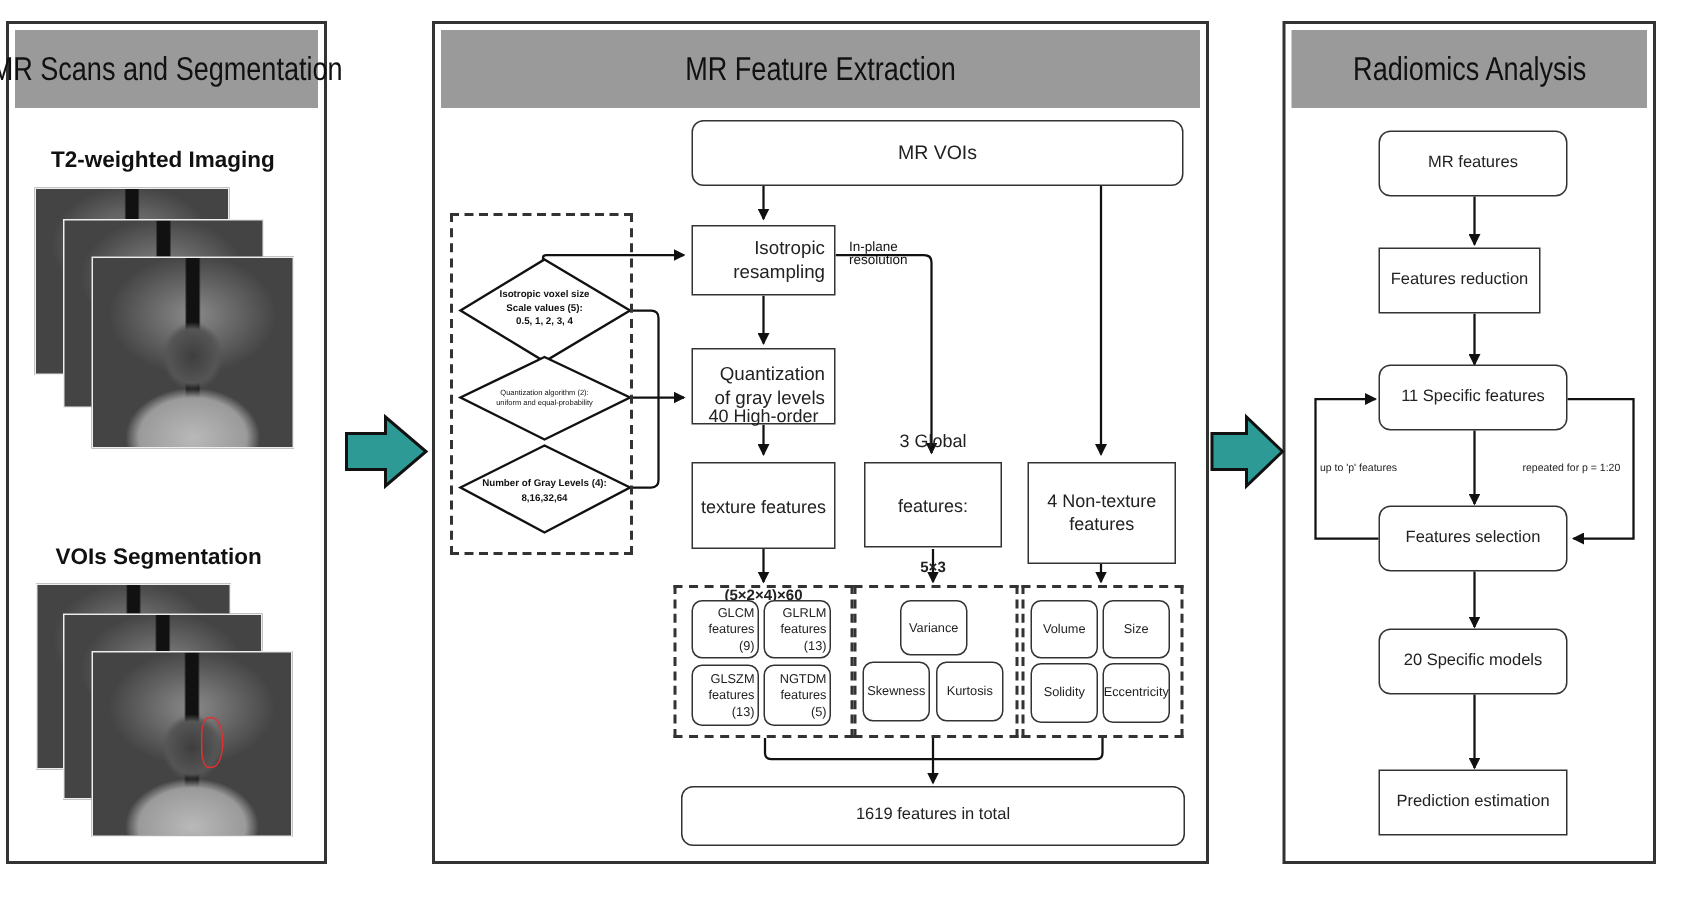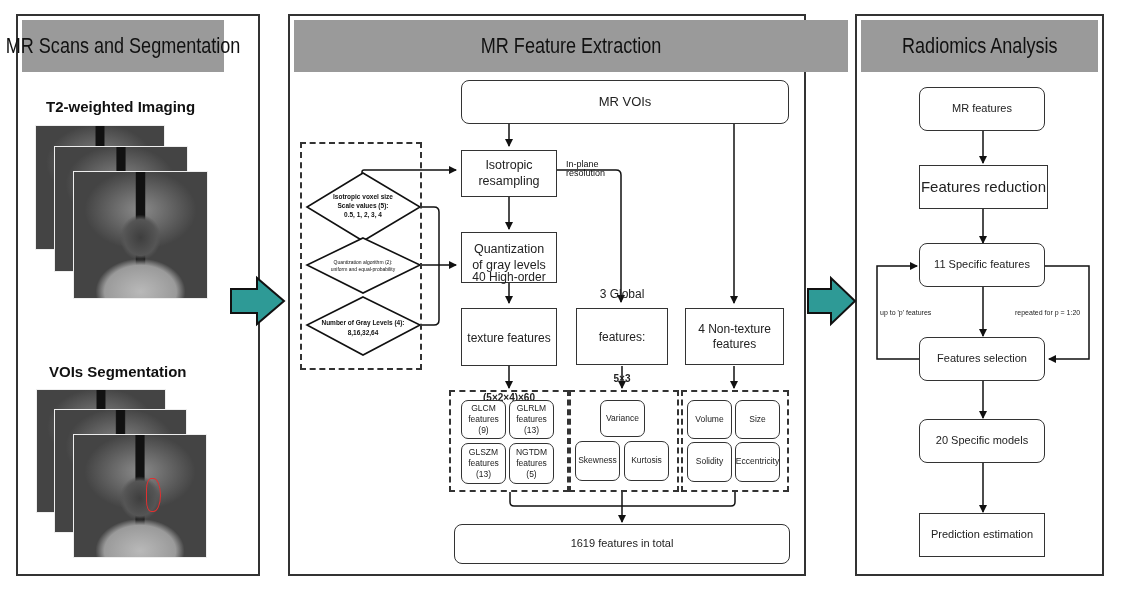--- a/index.html
+++ b/index.html
@@ -4,57 +4,57 @@
 <style>
   html, body { margin:0; padding:0; background:#ffffff; }
   body { width:1128px; height:604px; position:relative; overflow:hidden;
          font-family:"Liberation Sans", sans-serif; color:#111; }
   .panel { position:absolute; border:2px solid #333; background:#fff; box-sizing:border-box; }
   .panel-header { position:absolute; background:#9a9a9a; display:flex; align-items:center; justify-content:center;
                   font-size:22px; color:#111; transform-origin:center; }
   .panel-header span { display:inline-block; transform:scaleX(0.82); white-space:nowrap; }
   .label { position:absolute; font-weight:bold; font-size:15px; }
   .box { position:absolute; border:1.6px solid #333; background:#fff; box-sizing:border-box;
-         display:flex; align-items:center; justify-content:center; text-align:center;
+         display:flex; align-items:center; justify-content:center; text-align:right;
          font-size:12px; line-height:1.25; color:#222; }
   .rounded { border-radius:8px; }
   .small { font-size:8.5px; border-radius:7px; line-height:1.3; }
   .dash { position:absolute; border:2px dashed #333; box-sizing:border-box; }
   .scan { position:absolute; border:1.5px solid #eee; box-sizing:border-box;
           background:
             radial-gradient(ellipse 22% 26% at 50% 52%, #3e3e3e 0%, #555 55%, transparent 70%),
             radial-gradient(ellipse 45% 35% at 50% 95%, #b9b9b9 0%, #9a9a9a 60%, transparent 75%),
             linear-gradient(90deg, transparent 46%, #111 47%, #111 53%, transparent 54%),
             radial-gradient(ellipse 60% 45% at 50% 30%, #8a8a8a 0%, #444 70%),
             #333; }
   .seg { position:absolute; border:1.5px solid #e03030; border-radius:40% 60% 60% 40%; }
   svg.overlay { position:absolute; left:0; top:0; }
 </style>
 </head>
 <body>
 
-<div class="panel" style="left:16px;top:14px;width:244px;height:562px;">
+<div class="panel" style="left:4px;top:14px;width:214px;height:562px;">
   <div class="panel-header" style="left:4px;top:4px;width:202px;height:52px;">
     <span>MR Scans and Segmentation</span>
   </div>
   <div class="label" style="left:28px;top:82px;">T2-weighted Imaging</div>
   <div class="scan" style="left:17px;top:109px;width:130px;height:125px;"></div>
   <div class="scan" style="left:36px;top:130px;width:134px;height:126px;"></div>
   <div class="scan" style="left:55px;top:155px;width:135px;height:128px;"></div>
 
   <div class="label" style="left:31px;top:347px;">VOIs Segmentation</div>
   <div class="scan" style="left:18px;top:373px;width:130px;height:124px;"></div>
   <div class="scan" style="left:36px;top:393px;width:133px;height:124px;"></div>
   <div class="scan" style="left:55px;top:418px;width:134px;height:124px;">
     <div class="seg" style="left:72px;top:43px;width:13px;height:32px;"></div>
   </div>
 </div>
 
 <div class="panel" style="left:288px;top:14px;width:518px;height:562px;">
-  <div class="panel-header" style="left:4px;top:4px;width:554px;height:52px;">
+  <div class="panel-header" style="left:4px;top:4px;width:506px;height:52px;">
     <span>MR Feature Extraction</span>
   </div>
 </div>
 
 <div class="panel" style="left:855px;top:14px;width:249px;height:562px;">
   <div class="panel-header" style="left:4px;top:4px;width:237px;height:52px;">
     <span>Radiomics Analysis</span>
   </div>
 </div>
 
@@ -138,21 +138,21 @@
 <div class="box" style="left:461px;top:308px;width:96px;height:58px;flex-direction:column;font-size:12px;gap:46px;">
   <span>40 High-order</span>
   <span>texture features</span>
   <b style="font-size:10px;">(5×2×4)×60</b>
 </div>
 <div class="box" style="left:576px;top:308px;width:92px;height:57px;flex-direction:column;font-size:12px;gap:28px;">
   <span>3 Global</span>
   <span>features:</span>
   <b style="font-size:10px;">5×3</b>
 </div>
-<div class="box" style="left:685px;top:308px;width:99px;height:57px;flex-direction:column;font-size:12px;">
+<div class="box" style="left:685px;top:308px;width:99px;height:68px;flex-direction:column;font-size:12px;">
   <span>4 Non-texture</span>
   <span>features</span>
 </div>
 
 <div class="dash" style="left:449px;top:390px;width:120px;height:102px;"></div>
 <div class="dash" style="left:569px;top:390px;width:110px;height:102px;"></div>
 <div class="dash" style="left:681px;top:390px;width:108px;height:102px;"></div>
 
 <div class="box small" style="left:461px;top:400px;width:45px;height:39px;padding:0 2px;">
     <span>GLCM features (9)</span>
@@ -190,21 +190,21 @@
     <span>Eccentricity</span>
   </div>
 
 <div class="box rounded" style="left:454px;top:524px;width:336px;height:40px;font-size:11px;">
   <span>1619 features in total</span>
 </div>
 
 <div class="box rounded" style="left:919px;top:87px;width:126px;height:44px;font-size:11px;">
     <span>MR features</span>
   </div>
-<div class="box" style="left:919px;top:165px;width:129px;height:44px;font-size:15px;">
+<div class="box" style="left:919px;top:165px;width:108px;height:44px;font-size:11px;">
     <span>Features reduction</span>
   </div>
 <div class="box rounded" style="left:919px;top:243px;width:126px;height:44px;font-size:11px;">
     <span>11 Specific features</span>
   </div>
 <div class="box rounded" style="left:919px;top:337px;width:126px;height:44px;font-size:11px;">
     <span>Features selection</span>
   </div>
 <div class="box rounded" style="left:919px;top:419px;width:126px;height:44px;font-size:11px;">
     <span>20 Specific models</span>

